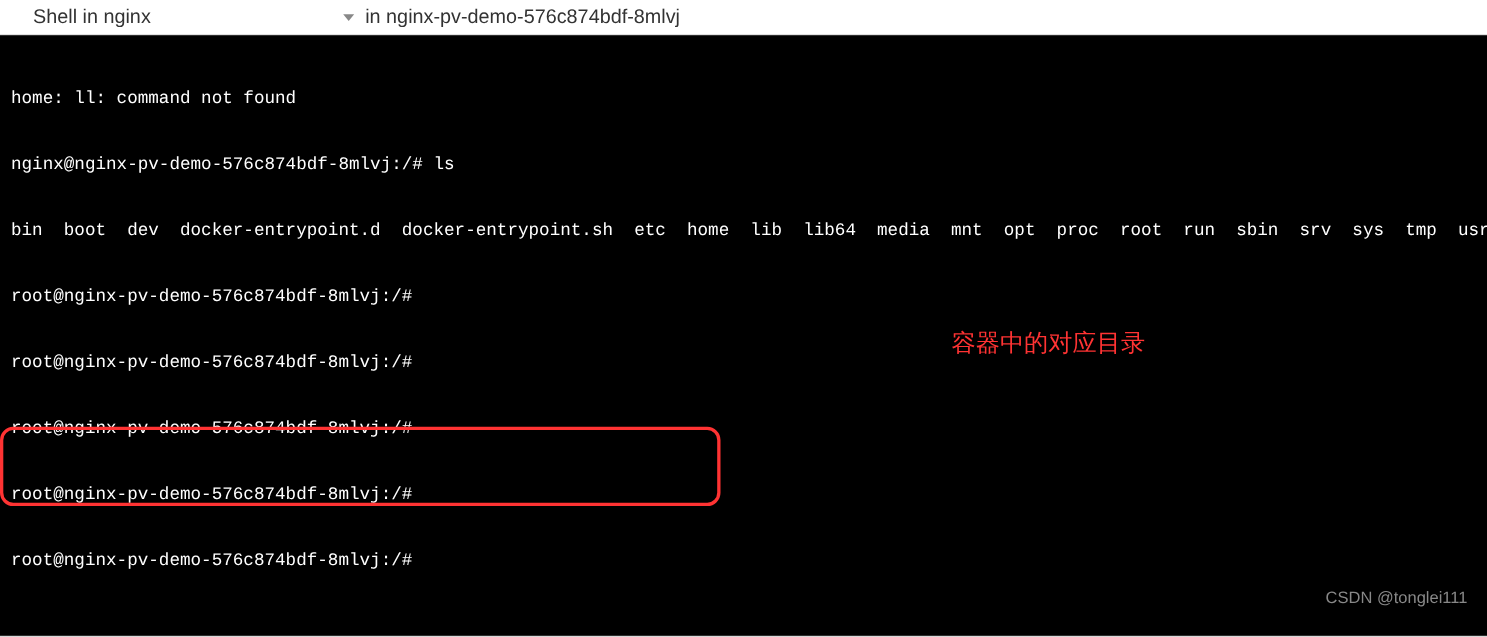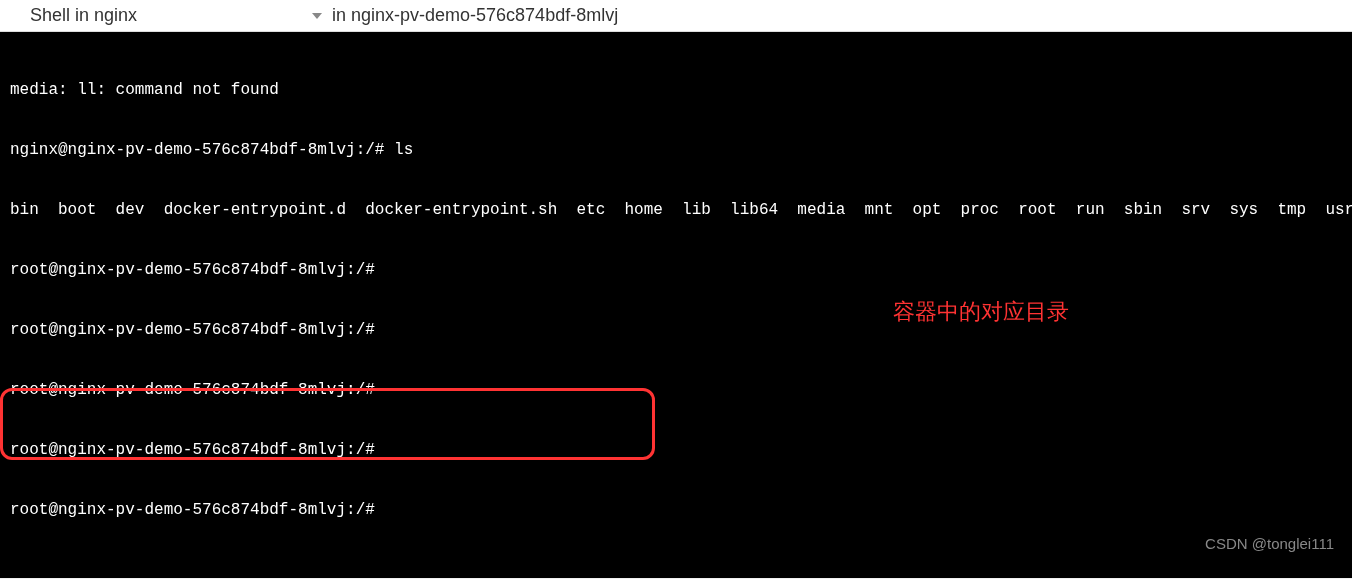--- a/index.html
+++ b/index.html
@@ -60,21 +60,21 @@
     }
     .terminal-line {
       white-space: pre;
     }
     .annotation {
       position: absolute;
       color: #ff3333;
       font-size: 22px;
       font-family: "Microsoft YaHei", Arial, sans-serif;
       top: 270px;
-      left: 893px;
+      left: 865px;
       white-space: nowrap;
     }
     .highlight-box {
       position: absolute;
       border: 3px solid #ff3333;
       border-radius: 12px;
       top: 356px;
       left: 0px;
       width: 655px;
       height: 72px;
@@ -94,21 +94,21 @@
 
 <div class="header">
   <div class="shell-select">
     <span>Shell in nginx</span>
     <span class="dropdown-arrow"></span>
   </div>
   <div class="pod-name">in nginx-pv-demo-576c874bdf-8mlvj</div>
 </div>
 
 <div class="terminal">
-  <div class="terminal-line">media: ll: command not found</div>
+  <div class="terminal-line">home: ll: command not found</div>
   <div class="terminal-line">nginx@nginx-pv-demo-576c874bdf-8mlvj:/# ls</div>
   <div class="terminal-line">bin  boot  dev  docker-entrypoint.d  docker-entrypoint.sh  etc  home  lib  lib64  media  mnt  opt  proc  root  run  sbin  srv  sys  tmp  usr  var</div>
   <div class="terminal-line">root@nginx-pv-demo-576c874bdf-8mlvj:/#</div>
   <div class="terminal-line">root@nginx-pv-demo-576c874bdf-8mlvj:/#</div>
   <div class="terminal-line">root@nginx-pv-demo-576c874bdf-8mlvj:/#</div>
   <div class="terminal-line">root@nginx-pv-demo-576c874bdf-8mlvj:/#</div>
   <div class="terminal-line">root@nginx-pv-demo-576c874bdf-8mlvj:/#</div>
   
   
   

